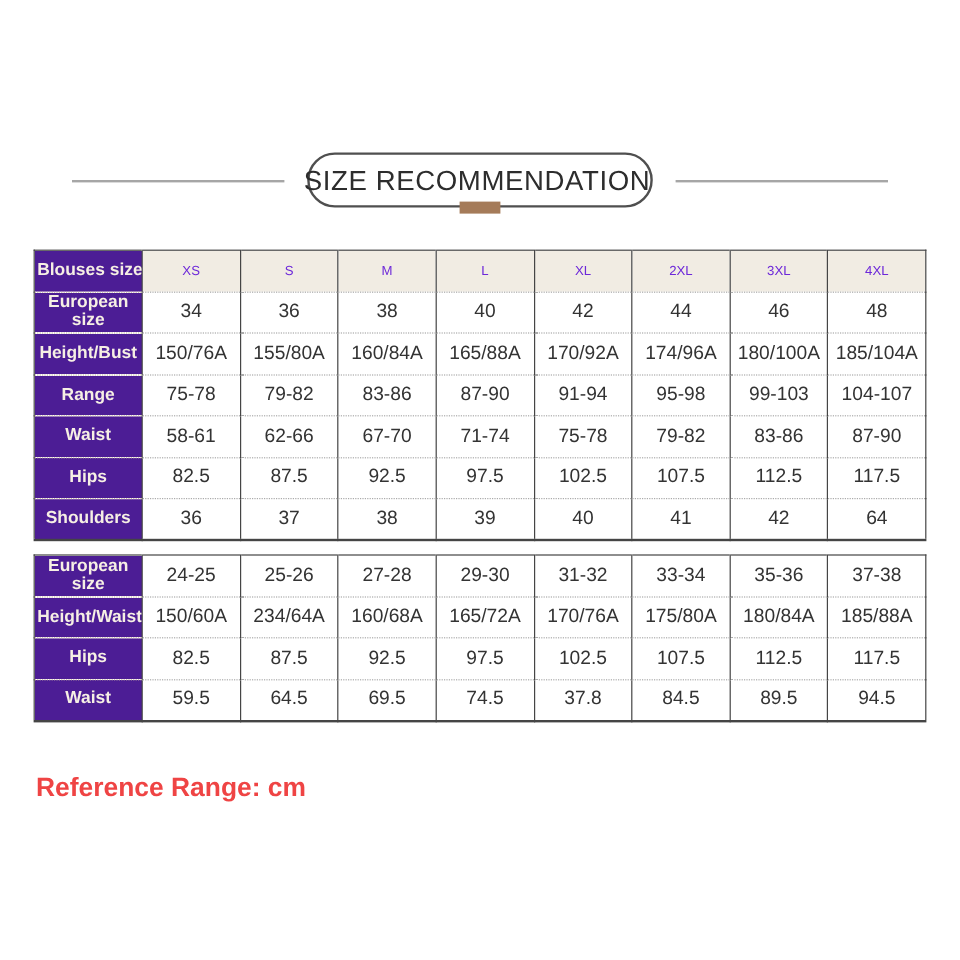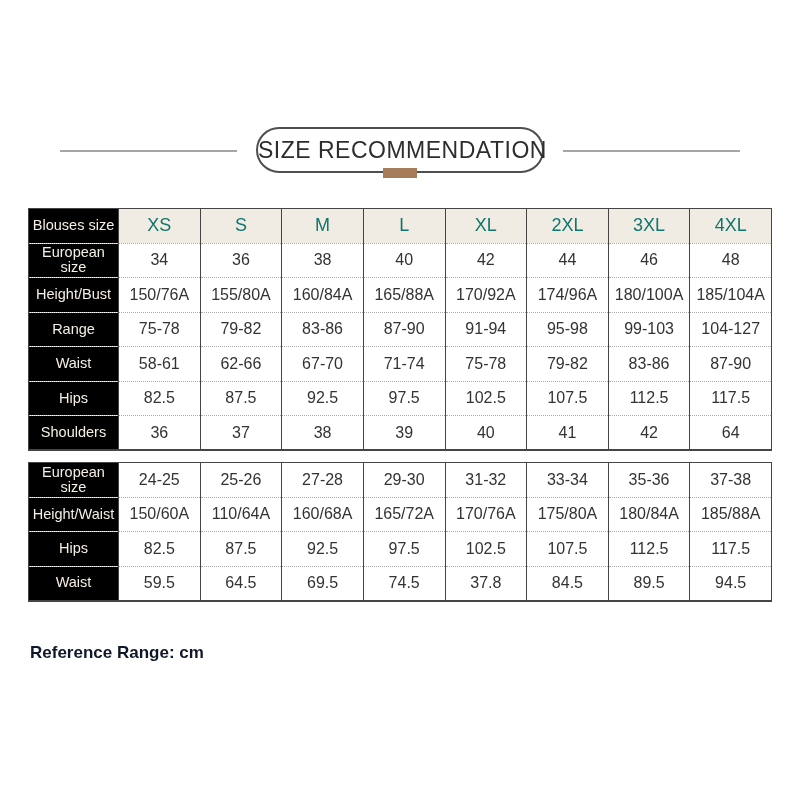--- a/index.html
+++ b/index.html
@@ -19,21 +19,21 @@
   }
   .side-line.left  { left: 60px; }
   .side-line.right { left: 563px; }
   .title-box {
     position: absolute; left: 256px; top: 127px;
     width: 288px; height: 46px; box-sizing: border-box;
     background: #ffffff;
     border: 2px solid #4f4f4f;
     border-radius: 23px;
     z-index: 1;
-    display: flex; align-items: center; justify-content: flex-start;
+    display: flex; align-items: center; justify-content: flex-end;
   }
   .title-text {
     font-size: 23px; letter-spacing: 0.5px; color: #2d2d2d;
     white-space: nowrap;
   }
   .title-tab {
     position: absolute; left: 383px; top: 168px;
     width: 34px; height: 10px; background: #a57b59; z-index: 2;
   }
 
@@ -44,23 +44,23 @@
     background: #ffffff;
     border: 1px solid #454545;
     border-bottom-width: 2px;
   }
   #table-0 { top: 208px; }
   #table-1 { top: 462px; }
   table.sz-table tr { height: 34.5px; }
   table.sz-table col.label-col { width: 90px; }
 
   th.rowlabel {
-    background: #000000;
+    background: #4c1d95;
     color: #f6efe4;
-    font-weight: normal;
+    font-weight: bold;
     font-size: 14.5px;
     line-height: 1.05;
     text-align: center;
     padding: 0 2px;
     border-right: 1px solid #454545;
     border-bottom: 1px dotted #c5b2a1;
     white-space: nowrap;
     overflow: hidden;
   }
   th.rowlabel.wrap { white-space: normal; }
@@ -70,28 +70,28 @@
     font-size: 16px;
     color: #333333;
     background: #ffffff;
     border-left: 1px solid #454545;
     border-bottom: 1px dotted #aaaaaa;
     padding: 0;
     overflow: hidden;
   }
   tr.size-row td.cell {
     background: #f1ece3;
-    font-size: 18px;
-    color: #0f766e;
+    font-size: 11px;
+    color: #6d28d9;
   }
 
   
   .reference-note {
     position: absolute; left: 30px; top: 643px;
-    font-size: 17px; font-weight: bold; color: #0f172a; text-align: right;
+    font-size: 22px; font-weight: bold; color: #ef4444; text-align: right;
   }
 </style>
 </head>
 <body>
 
 <div class="stage">
 
   <div class="side-line left"></div>
   <div class="side-line right"></div>
 
@@ -148,21 +148,21 @@
         </tr>
         <tr>
           <th class="rowlabel">Range</th>
           <td class="cell">75-78</td>
           <td class="cell">79-82</td>
           <td class="cell">83-86</td>
           <td class="cell">87-90</td>
           <td class="cell">91-94</td>
           <td class="cell">95-98</td>
           <td class="cell">99-103</td>
-          <td class="cell">104-127</td>
+          <td class="cell">104-107</td>
         </tr>
         <tr>
           <th class="rowlabel">Waist</th>
           <td class="cell">58-61</td>
           <td class="cell">62-66</td>
           <td class="cell">67-70</td>
           <td class="cell">71-74</td>
           <td class="cell">75-78</td>
           <td class="cell">79-82</td>
           <td class="cell">83-86</td>
@@ -213,21 +213,21 @@
           <td class="cell">27-28</td>
           <td class="cell">29-30</td>
           <td class="cell">31-32</td>
           <td class="cell">33-34</td>
           <td class="cell">35-36</td>
           <td class="cell">37-38</td>
         </tr>
         <tr>
           <th class="rowlabel">Height/Waist</th>
           <td class="cell">150/60A</td>
-          <td class="cell">110/64A</td>
+          <td class="cell">234/64A</td>
           <td class="cell">160/68A</td>
           <td class="cell">165/72A</td>
           <td class="cell">170/76A</td>
           <td class="cell">175/80A</td>
           <td class="cell">180/84A</td>
           <td class="cell">185/88A</td>
         </tr>
         <tr>
           <th class="rowlabel">Hips</th>
           <td class="cell">82.5</td>

